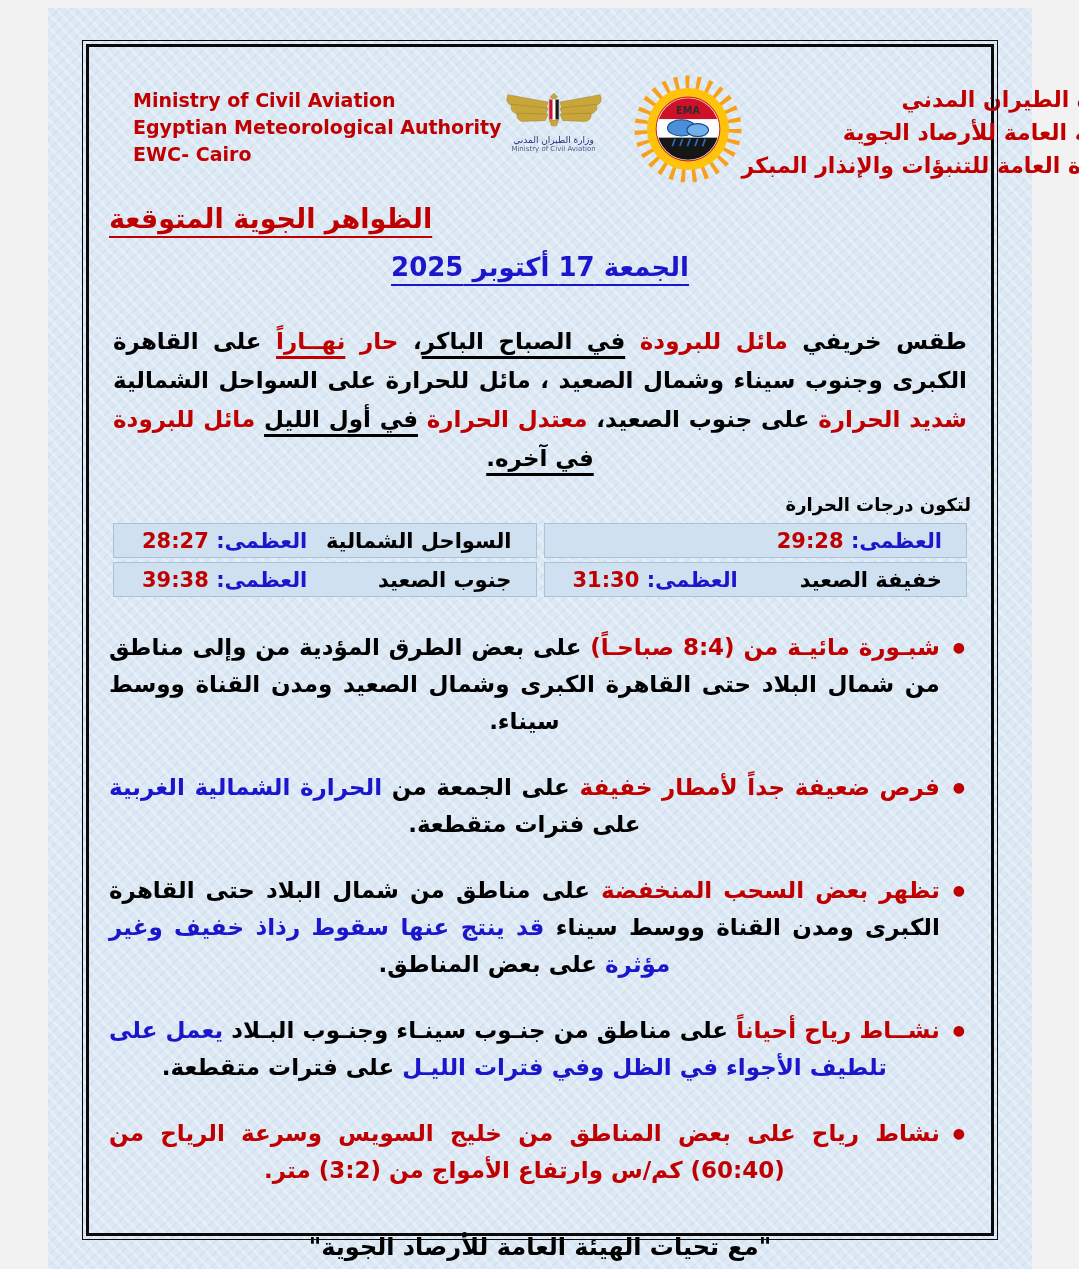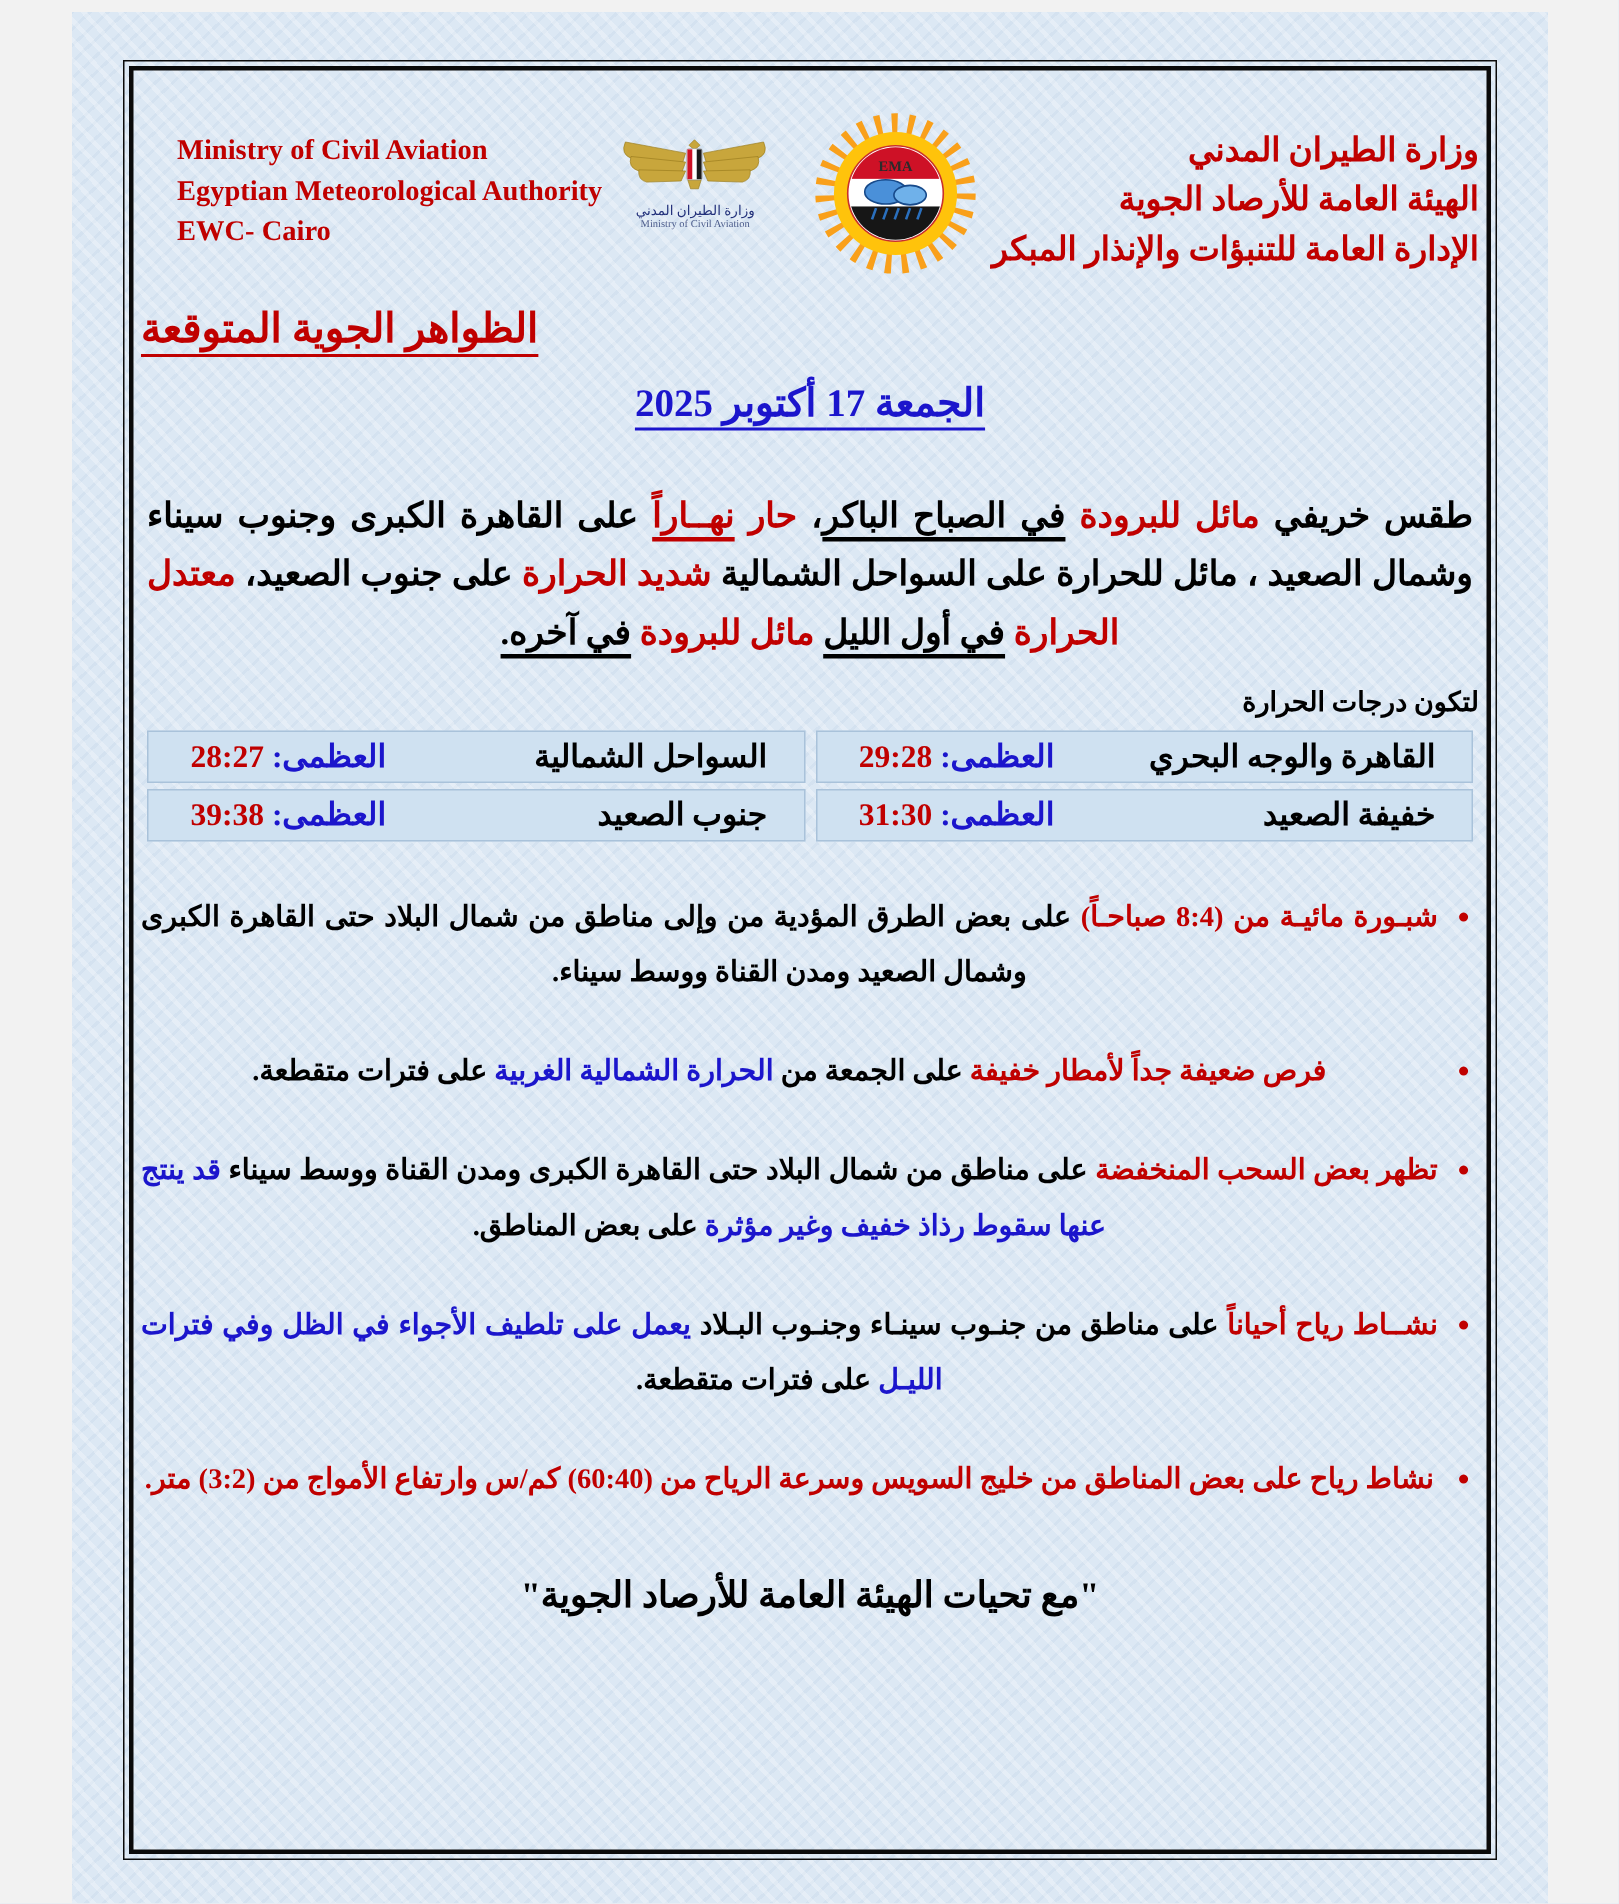--- a/index.html
+++ b/index.html
@@ -12,22 +12,21 @@
   .paper{
     position:absolute;left:48px;top:8px;width:984px;height:1261px;
     background-color:var(--paper);
     background-image:
       repeating-linear-gradient(47deg, rgba(255,255,255,.28) 0 3px, rgba(255,255,255,0) 3px 9px),
       repeating-linear-gradient(-43deg, rgba(163,188,216,.14) 0 2px, rgba(163,188,216,0) 2px 8px);
   }
   .frame{
     position:absolute;left:38px;top:36px;width:908px;height:1192px;
     border:3px solid #0a0a0a;outline:1px solid #0a0a0a;outline-offset:3px;
-    padding:24px 5px 0;
-    font-family:Liberation Serif, serif;
+    padding:24px 20px 0;
   }
   
   .header{display:flex;align-items:flex-start;justify-content:space-between;margin-top:8px}
   .hdr-en{color:var(--red);font-weight:bold;font-size:19px;line-height:27px;padding-left:24px;white-space:nowrap;margin-top:8px}
   .logos{display:flex;align-items:flex-start;gap:28px;margin-top:0}
   .eagle-wrap{width:104px;text-align:center;margin-top:8px}
   .eagle-svg{width:104px;height:48px;display:block}
   .eagle-cap-ar{font-size:9px;color:#22307a;line-height:10px;direction:rtl}
   .eagle-cap-en{font-size:7px;color:#4a5a8a;line-height:9px}
   .sun-svg{width:108px;height:108px;display:block;margin-top:-4px}
@@ -51,21 +50,21 @@
     padding:2px 24px;height:35px;font-size:21px;font-weight:bold}
   .region{color:var(--text_black);direction:rtl}
   .value{direction:rtl;white-space:nowrap}
   .value .lbl{color:var(--blue)}
   .value .num{color:var(--red);padding-left:4px}
   
   .bullets{list-style:none;margin:32px 0 0;padding:0 6px 0 0}
   .bullets li{display:flex;flex-direction:row-reverse;gap:13px;margin-bottom:29px}
   .b-marker{color:var(--red);font-size:14px;line-height:37px;flex:0 0 auto}
   .b-text{flex:1;direction:rtl;unicode-bidi:plaintext;text-align:justify;text-align-last:center;
-    font-size:19px;font-weight:bold;line-height:37px;color:var(--text_black)}
+    font-size:23px;font-weight:bold;line-height:37px;color:var(--text_black)}
   
   .closing{text-align:center;direction:rtl;font-size:24px;font-weight:bold;color:var(--text_black);margin-top:44px}
 </style>
 </head>
 <body>
 
 <div class="canvas">
   <div class="paper">
     <div class="frame">
 
@@ -130,21 +129,20 @@
         <span>الجمعة 17 أكتوبر 2025</span>
       </div>
 
       <p class="intro"><span class="seg-black">طقس خريفي </span><span class="seg-red">مائل للبرودة </span><span class="seg-black seg-u">في الصباح الباكر</span><span class="seg-black">، </span><span class="seg-red">حار </span><span class="seg-red seg-u">نهــاراً</span><span class="seg-black"> على القاهرة الكبرى وجنوب سيناء وشمال الصعيد ، مائل للحرارة على السواحل الشمالية </span><span class="seg-red">شديد الحرارة </span><span class="seg-black">على جنوب الصعيد، </span><span class="seg-red">معتدل الحرارة </span><span class="seg-black seg-u">في أول الليل</span><span class="seg-red"> مائل للبرودة </span><span class="seg-black seg-u">في آخره.</span></p>
 
       <div class="tbl-caption">لتكون درجات الحرارة</div>
 
       <div class="temp-table">
         <div class="t-row">
           <div class="t-half">
-            <span class="region">القاهرة والوجه البحري</span>
             <span class="value">
               <span class="lbl">العظمى:</span>
               <span class="num">29:28</span>
             </span>
           </div>
           <div class="t-half">
             <span class="region">السواحل الشمالية</span>
             <span class="value">
               <span class="lbl">العظمى:</span>
               <span class="num">28:27</span>

